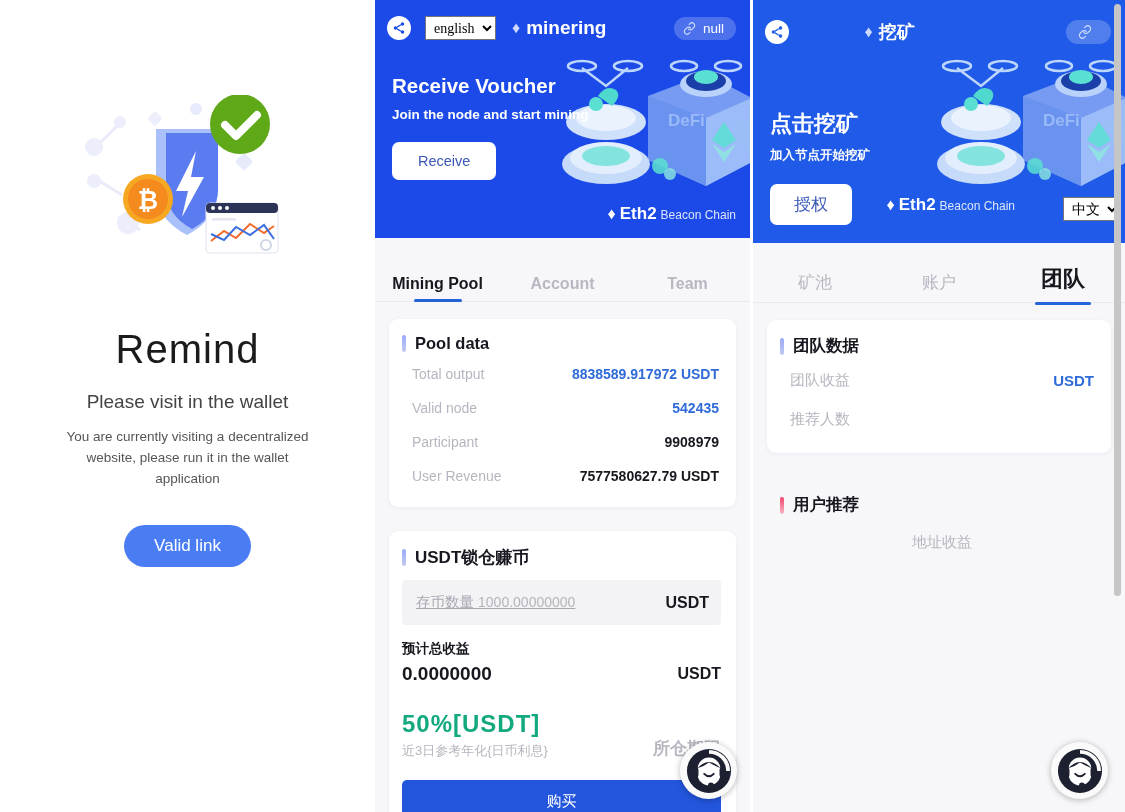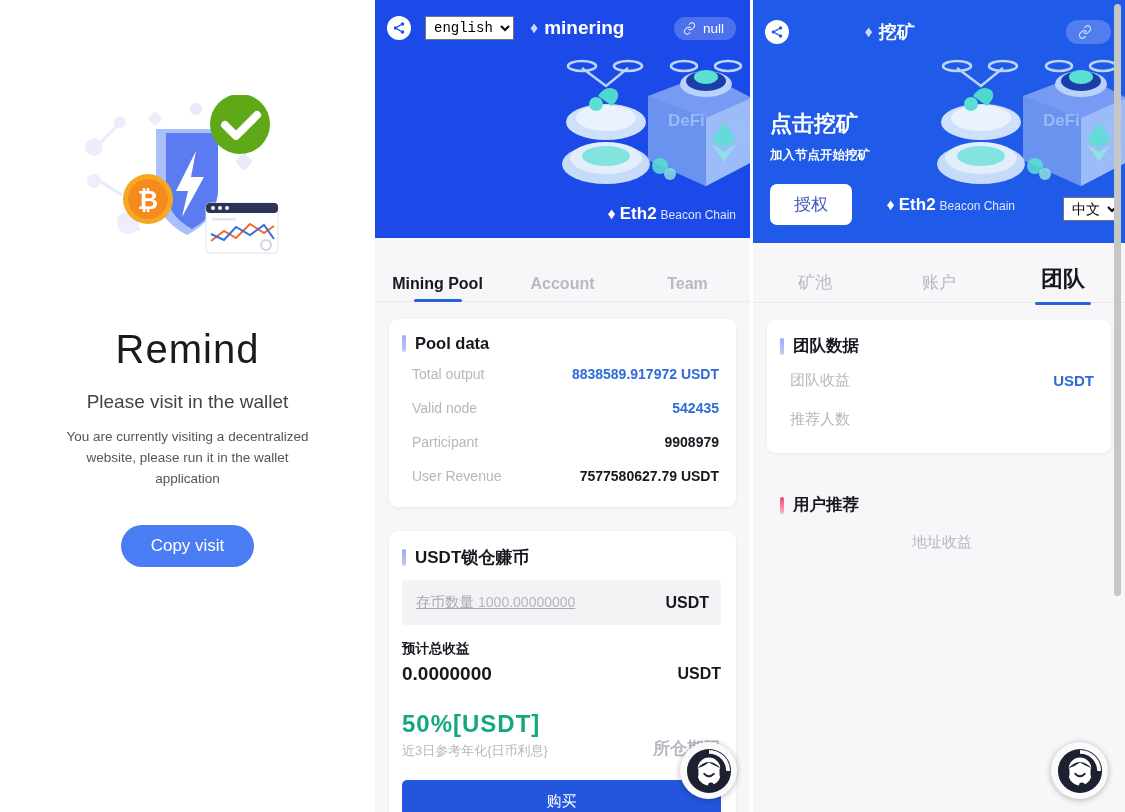--- a/index.html
+++ b/index.html
@@ -46,21 +46,21 @@
   .hero-top {
     position: relative; z-index: 4; display: flex; align-items: center;
     padding: 12px 14px 0 12px; height: 44px;
   }
   .circle-btn {
     width: 24px; height: 24px; border-radius: 50%; background: #fff;
     display: flex; align-items: center; justify-content: center; flex: 0 0 24px;
     cursor: pointer;
   }
   .lang-select {
-    margin-left: 14px; font-size: 14px; font-family: Liberation Mono, monospace;
+    margin-left: 14px; font-size: 14px; font-family: Liberation Serif, serif;
     padding: 2px 4px; border: 1px solid #767676; background: #fff; color: #000;
     height: 24px;
   }
   .hero-brand {
     margin-left: 16px; color: #fff; font-size: 19px; font-weight: 700;
     display: flex; align-items: center; gap: 6px; white-space: nowrap;
   }
   .hero-brand.cn { font-size: 18px; }
   .eth-glyph { font-size: 16px; color: #cfd8ff; }
   .wallet-chip {
@@ -224,21 +224,21 @@
           <circle cx="149" cy="113" r="2" fill="#fff"></circle>
         <rect x="134" y="123" width="24" height="2.5" fill="#e3e6f0"></rect>
         <polyline points="133,146 146,136 158,143 172,129 186,138 196,131" fill="none" stroke="#f36b2c" stroke-width="2"></polyline>
         <polyline points="133,139 146,145 158,132 172,140 186,130 196,144" fill="none" stroke="#3a6fe0" stroke-width="2"></polyline>
         <circle cx="188" cy="150" r="5" fill="none" stroke="#cfd5e6" stroke-width="2"></circle>
       </svg>
     </div>
     <div class="remind-title">Remind</div>
     <div class="remind-sub">Please visit in the wallet</div>
     <div class="remind-desc">You are currently visiting a decentralized website, please run it in the wallet application</div>
-    <button class="copy-btn">Copy visit</button>
+    <button class="copy-btn">Valid link</button>
   </div>
 
   <div class="panel-mid">
     <div class="hero">
 
       <div class="art-box">
         <svg width="200" height="190" viewBox="0 0 200 190">
           <ellipse cx="182" cy="86" rx="16" ry="10" fill="#bcd4fa" opacity=".85"></ellipse>
           <ellipse cx="190" cy="94" rx="11" ry="8" fill="#cfe1fb" opacity=".8"></ellipse>
 
@@ -296,20 +296,25 @@
           <span>
             <svg width="13" height="13" viewBox="0 0 24 24" fill="none" stroke="#cfe0ff" stroke-width="2" stroke-linecap="round">
               <path d="M10 13a5 5 0 0 0 7.1 0l3-3a5 5 0 0 0-7.1-7.1l-1.7 1.7"></path>
               <path d="M14 11a5 5 0 0 0-7.1 0l-3 3a5 5 0 0 0 7.1 7.1l1.7-1.7"></path>
             </svg>
           </span>
           <span>null</span>
         </div>
       </div>
 
+      <div class="hero-body">
+        <div class="hero-h1">Receive Voucher</div>
+        <div class="hero-h2">Join the node and start mining</div>
+        <button class="hero-btn">Receive</button>
+      </div>
 
       <div class="eth2-mark">
         <span>♦</span>
         <span class="big">Eth2</span>
         <span class="small">Beacon Chain</span>
       </div>
     </div>
 
     <div class="tabs">
       <div class="tab active">Mining Pool</div>

